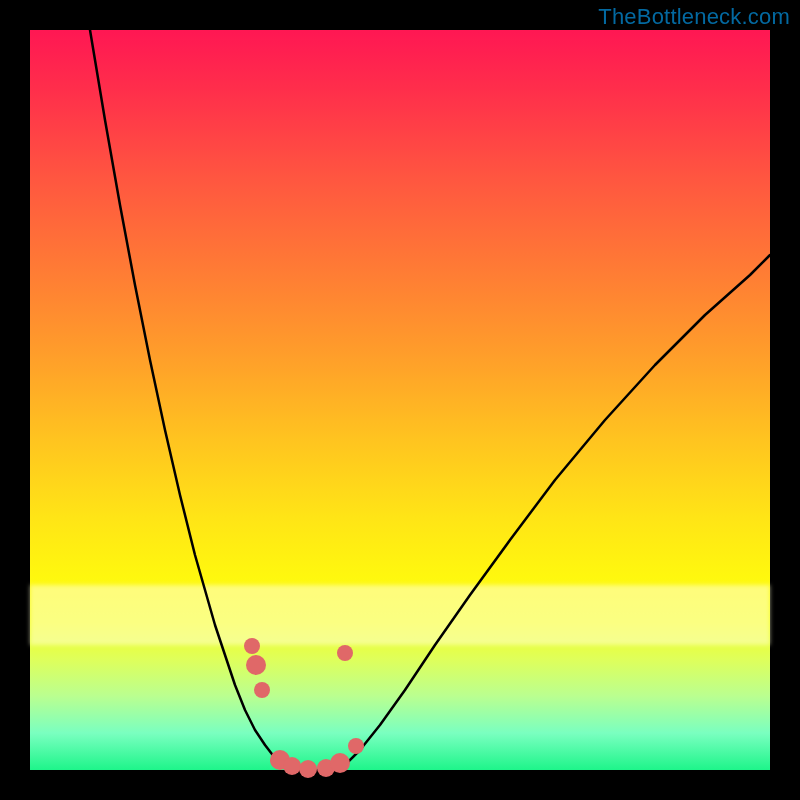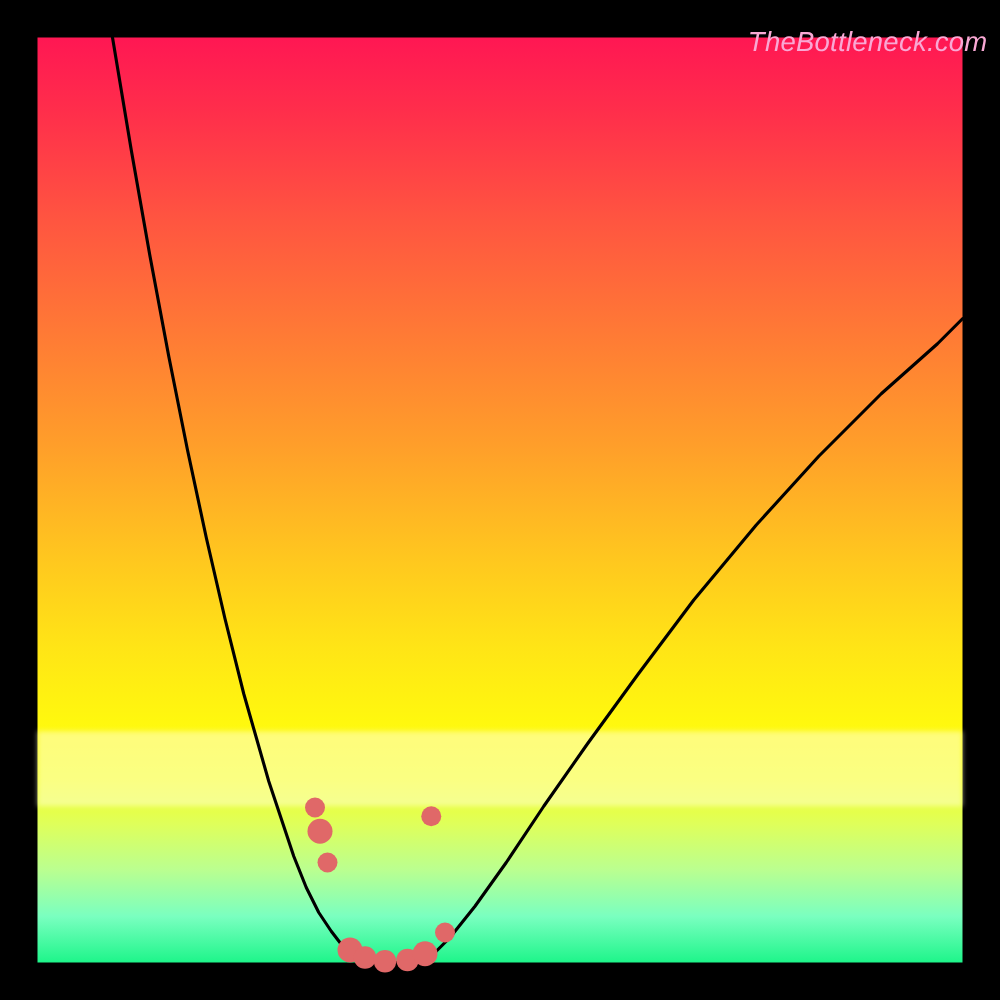--- a/index.html
+++ b/index.html
@@ -54,27 +54,26 @@
   svg.curves {
     position: absolute;
     left: 0;
     top: 0;
     width: 740px;
     height: 740px;
     overflow: visible;
   }
   .watermark {
     position: absolute;
-    top: 21px;
+    top: 4px;
     right: 10px;
-    color: #f9a8d4;
+    color: #0369a1;
     font-size: 22px;
     letter-spacing: 0.2px;
     user-select: none;
-    font-style: italic;
   }
 </style>
 </head>
 <body>
 
 <div class="frame">
   <div class="plot-area">
     <div class="bright-band"></div>
     <svg class="curves" viewBox="0 0 740 740">
       <g id="curve-group">

